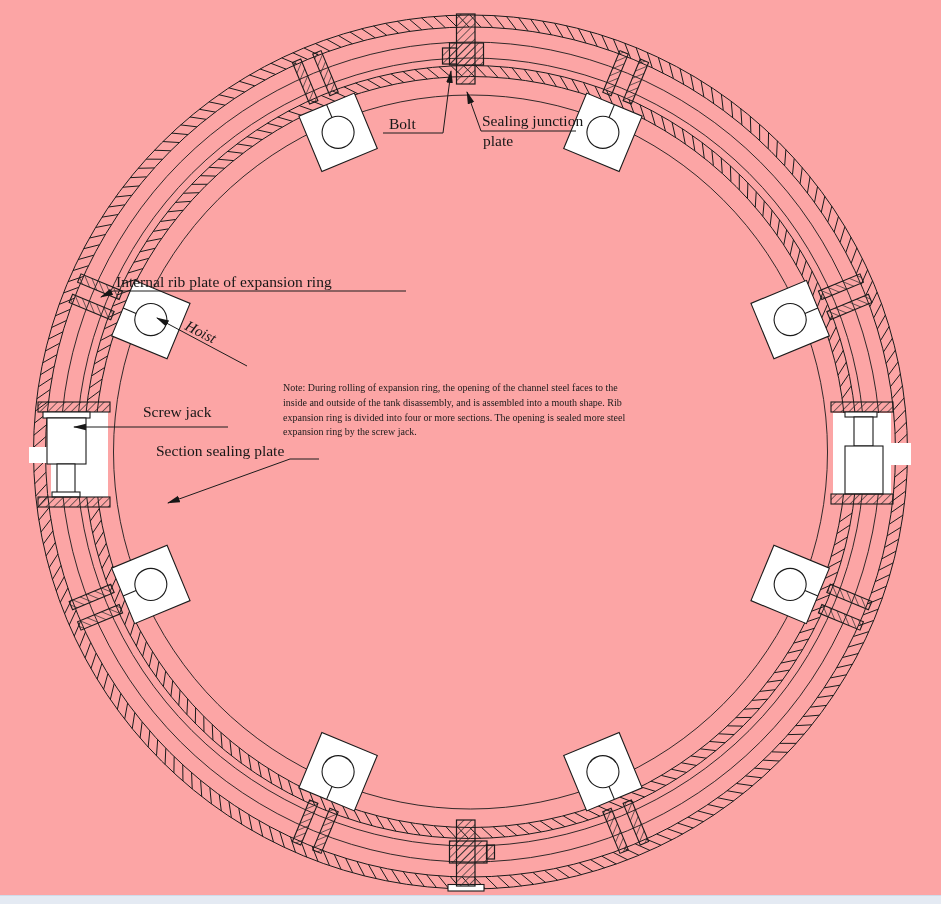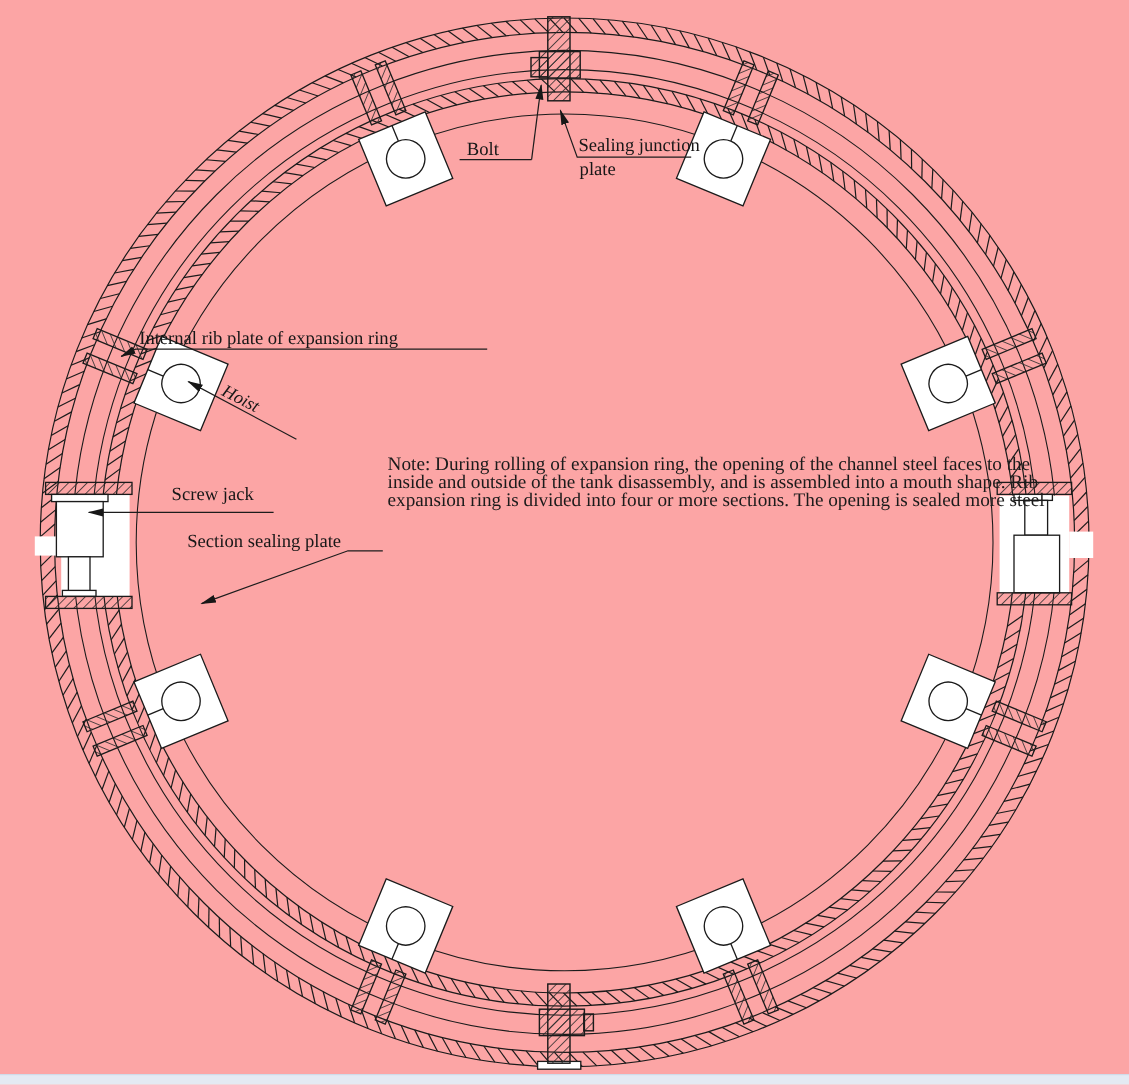--- a/index.html
+++ b/index.html
@@ -2,21 +2,21 @@
 <html><head>
 <meta charset="utf-8">
 <style>
   html,body{margin:0;padding:0;background:#ffffff;}
   .stage{position:relative;width:941px;height:904px;background:#fca5a5;overflow:hidden;
          font-family:"Liberation Serif",serif;}
   svg{position:absolute;left:0;top:0;}
   svg text{font-family:"Liberation Serif",serif;font-size:15.5px;fill:#171717;}
   svg text.small{font-size:15px;}
   .note{position:absolute;left:283px;top:381px;width:430px;color:#1b1b1b;
-        font-size:16px;line-height:14.8px;letter-spacing:0px;margin-left:40px;}
+        font-size:10px;line-height:14.8px;letter-spacing:0px;}
   .note div{white-space:nowrap;}
   .edge-strip{position:absolute;left:0;right:0;bottom:0;height:8px;
               border-top:1px solid #d0dbe9;}
 </style>
 </head>
 <body>
 
 <div class="stage">
   <svg id="diagram-svg" width="941" height="904" viewBox="0 0 941 904">
     <defs>
@@ -570,16 +570,17 @@
     <text x="116" y="287">Internal rib plate of expansion ring</text>
     <text class="small" transform="translate(184,329) rotate(27)" font-style="italic">Hoist</text>
     <text x="143" y="417">Screw jack</text>
     <text x="156" y="456">Section sealing plate</text>
   </svg>
 
   <div class="note">
     <div>Note: During rolling of expansion ring, the opening of the channel steel faces to the</div>
     <div>inside and outside of the tank disassembly, and is assembled into a mouth shape. Rib</div>
     <div>expansion ring is divided into four or more sections. The opening is sealed more steel</div>
+    <div>expansion ring by the screw jack.</div>
   </div>
 
   <div class="edge-strip" style="background: rgb(228, 234, 243);"></div>
 </div>
 
 </body></html>

